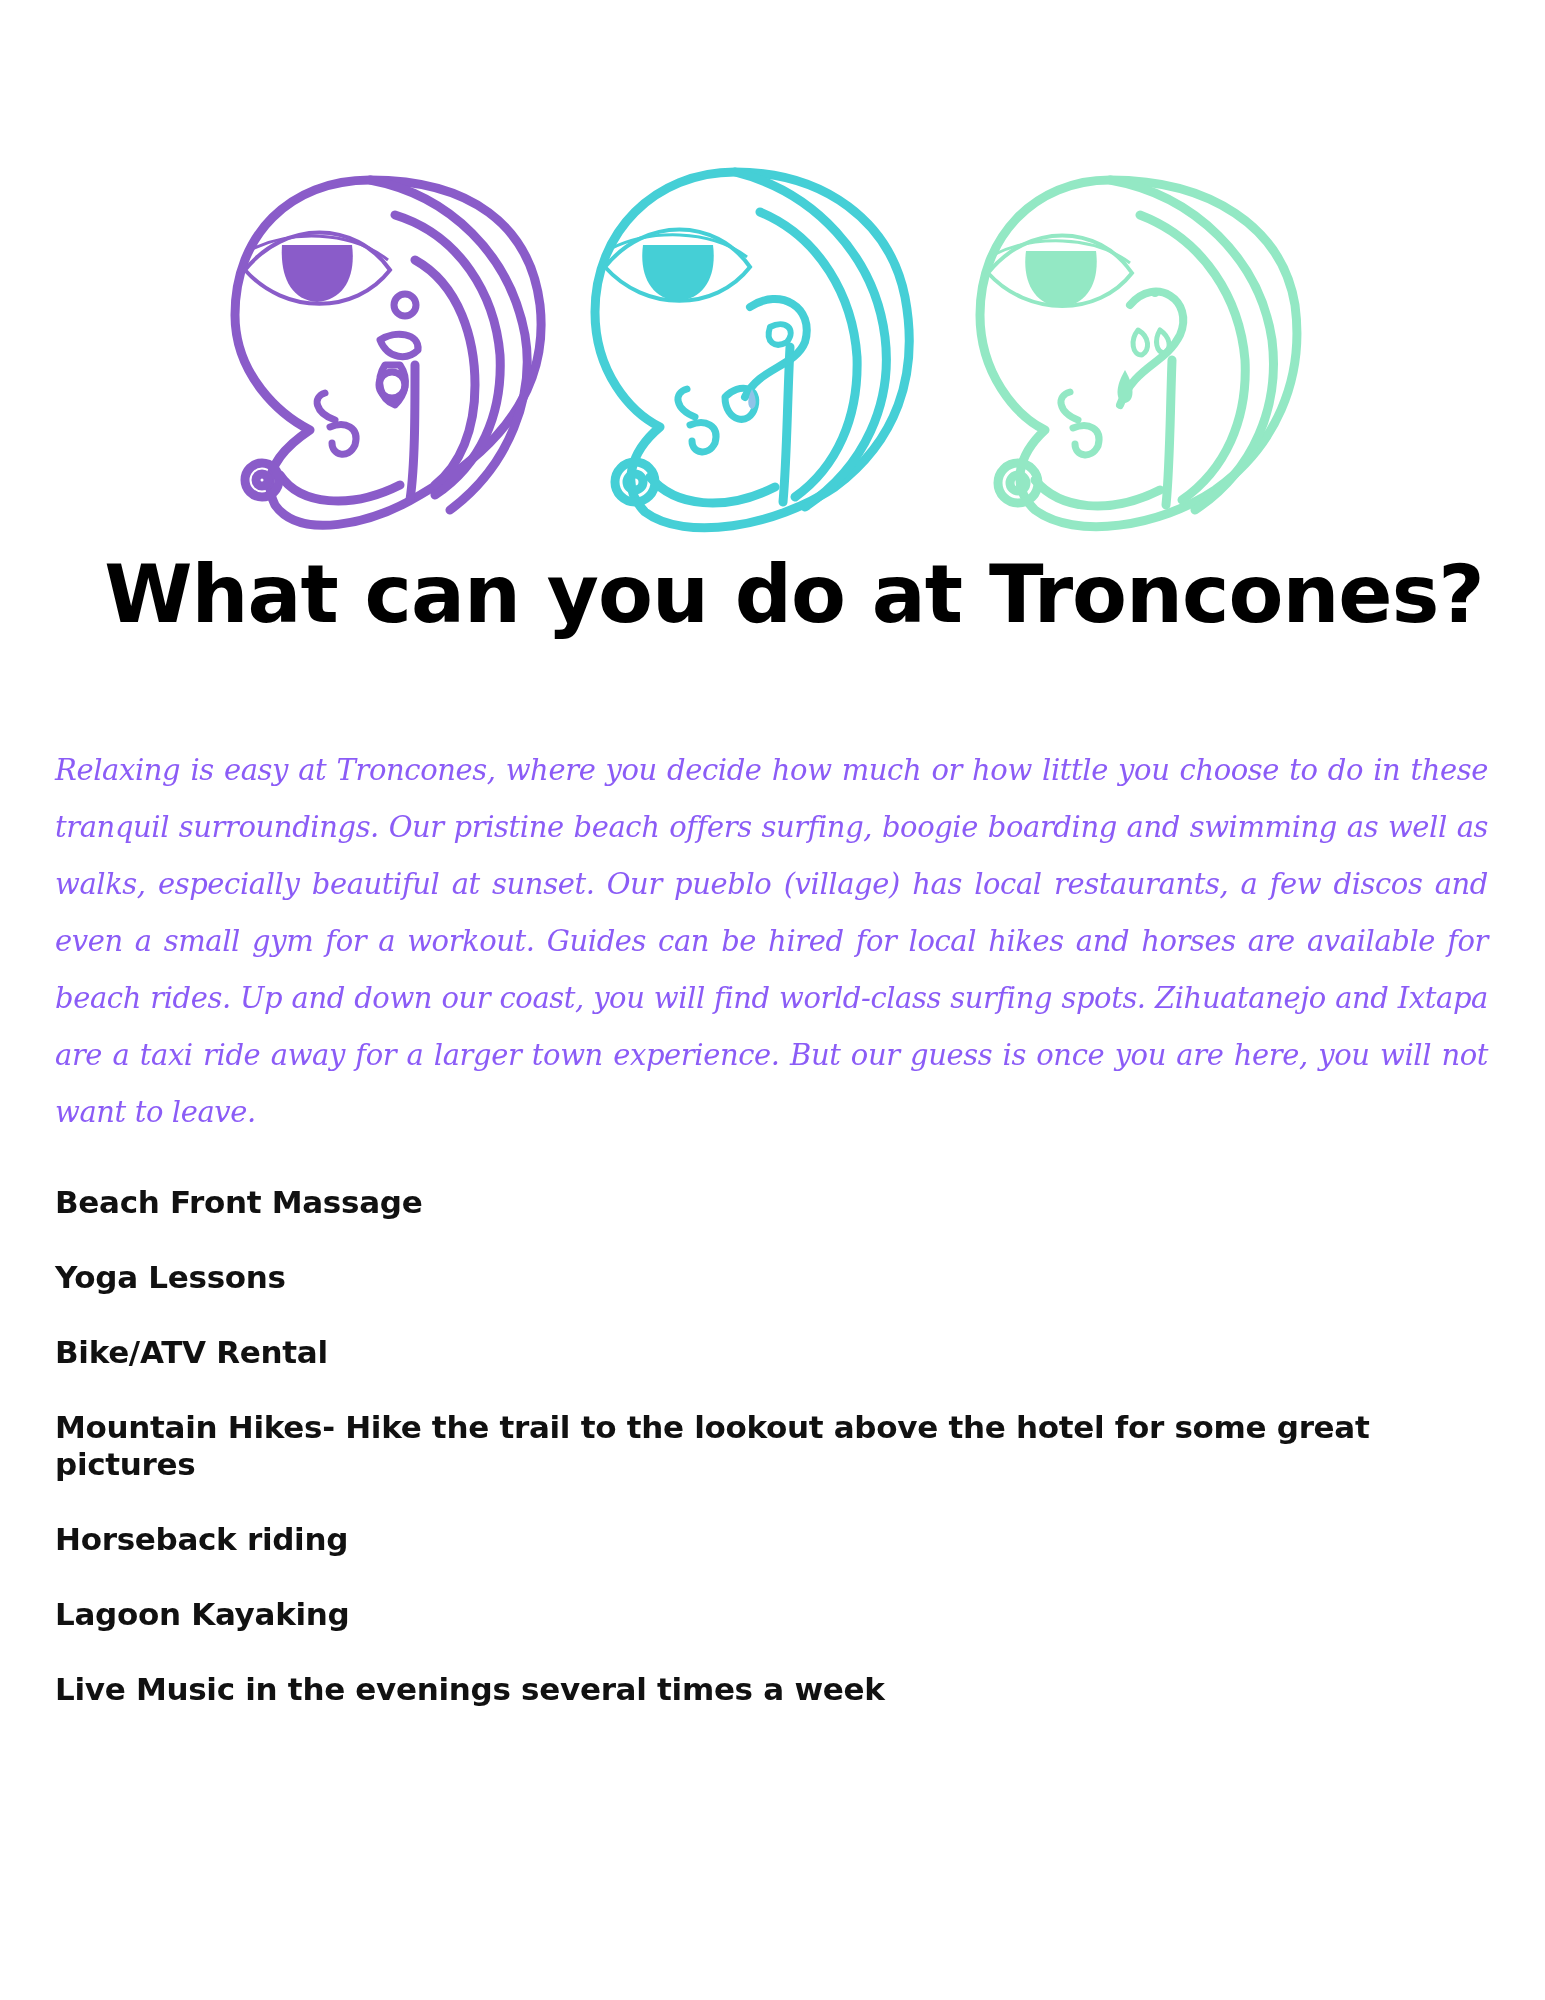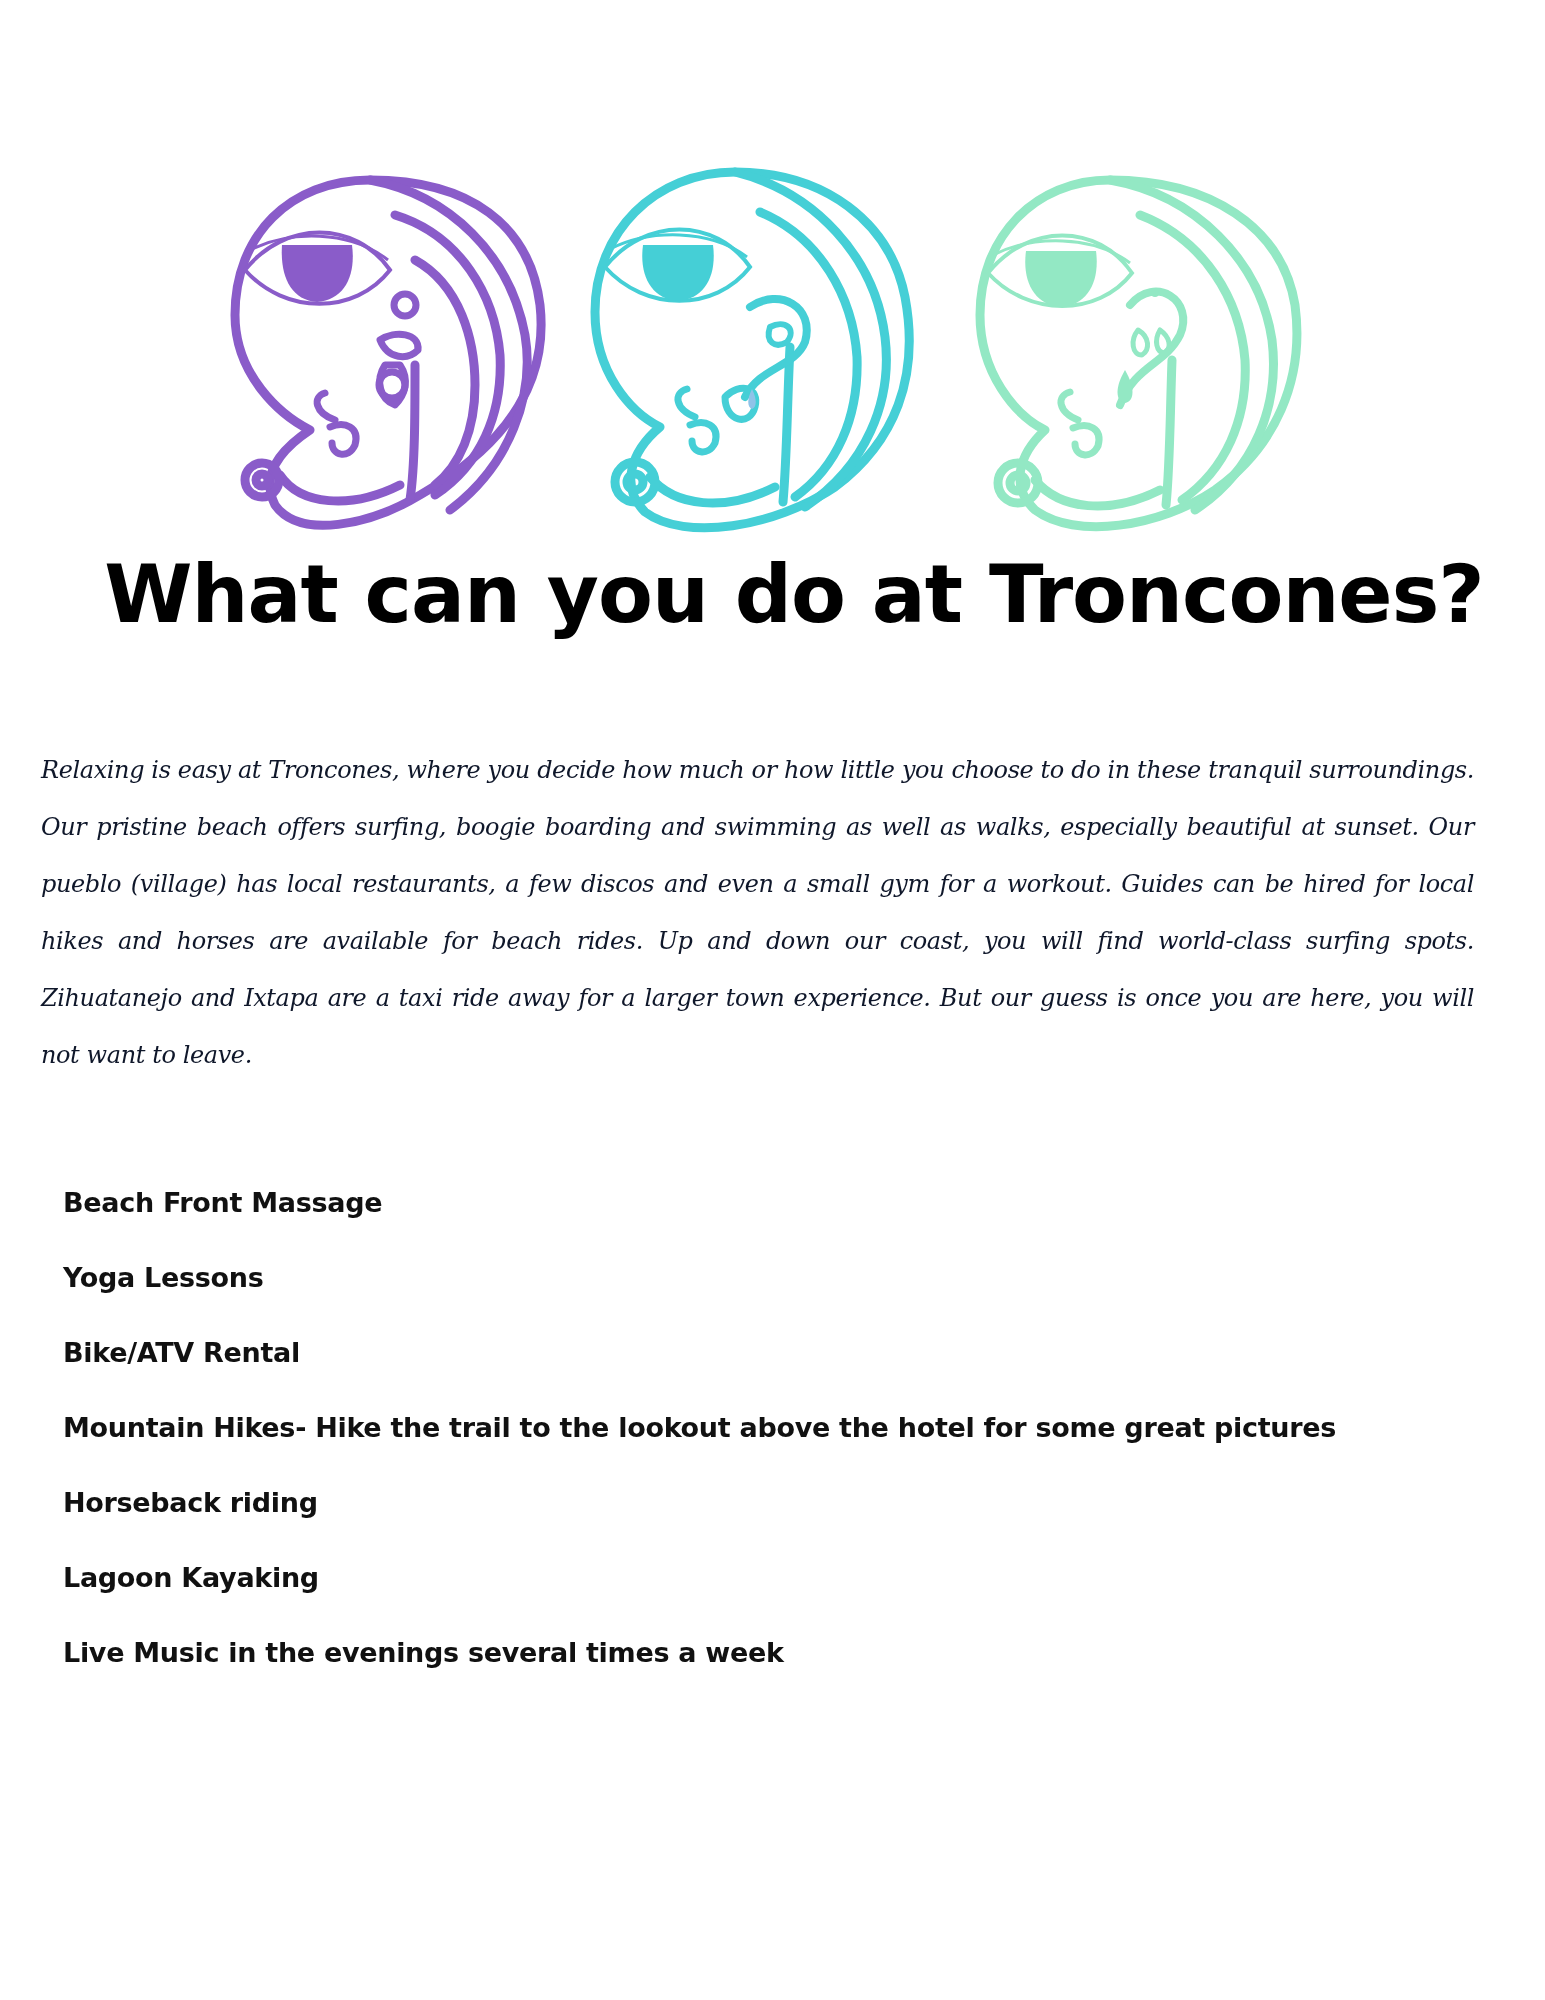--- a/index.html
+++ b/index.html
@@ -22,37 +22,37 @@
       font-size: 80px;
       line-height: 110px;
       letter-spacing: -1px;
       color: #000;
       white-space: nowrap;
       padding-left: 43px;
     }
 
     .intro {
       position: absolute;
-      left: 41px; top: 742px; width: 1433px;
+      left: 55px; top: 742px; width: 1433px;
       font-family: "DejaVu Serif", serif;
       font-style: italic;
-      font-size: 24px;
+      font-size: 29px;
       line-height: 57px;
       text-align: justify;
-      color: #0f172a;
+      color: #8b5cf6;
       letter-spacing: -0.4px;
     }
 
     .activity-list {
       position: absolute;
-      left: 63px; top: 1184px; width: 1440px;
+      left: 55px; top: 1184px; width: 1440px;
       list-style: none;
       font-family: "DejaVu Sans", sans-serif;
       font-weight: bold;
-      font-size: 27px;
+      font-size: 31px;
       color: #111;
     }
     .activity-list li {
       line-height: 37px;
       margin-bottom: 38px;
       letter-spacing: -0.3px;
     }
   </style>
 </head>
 <body>

